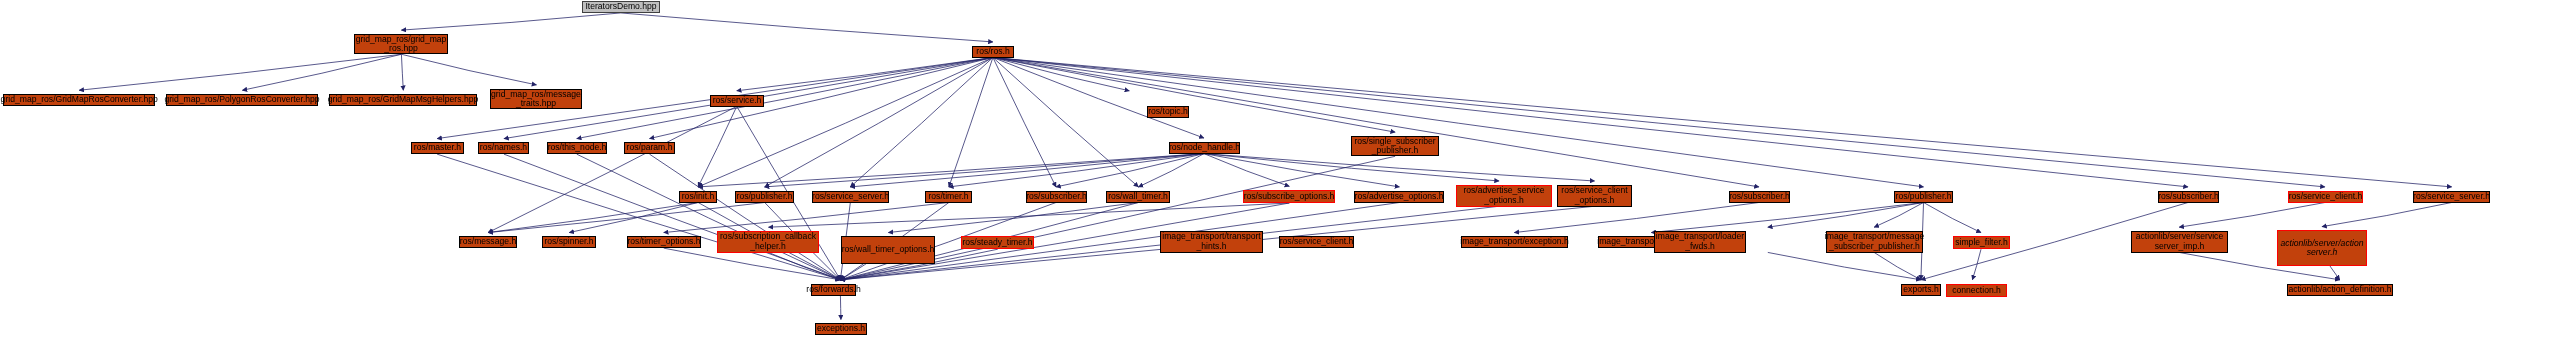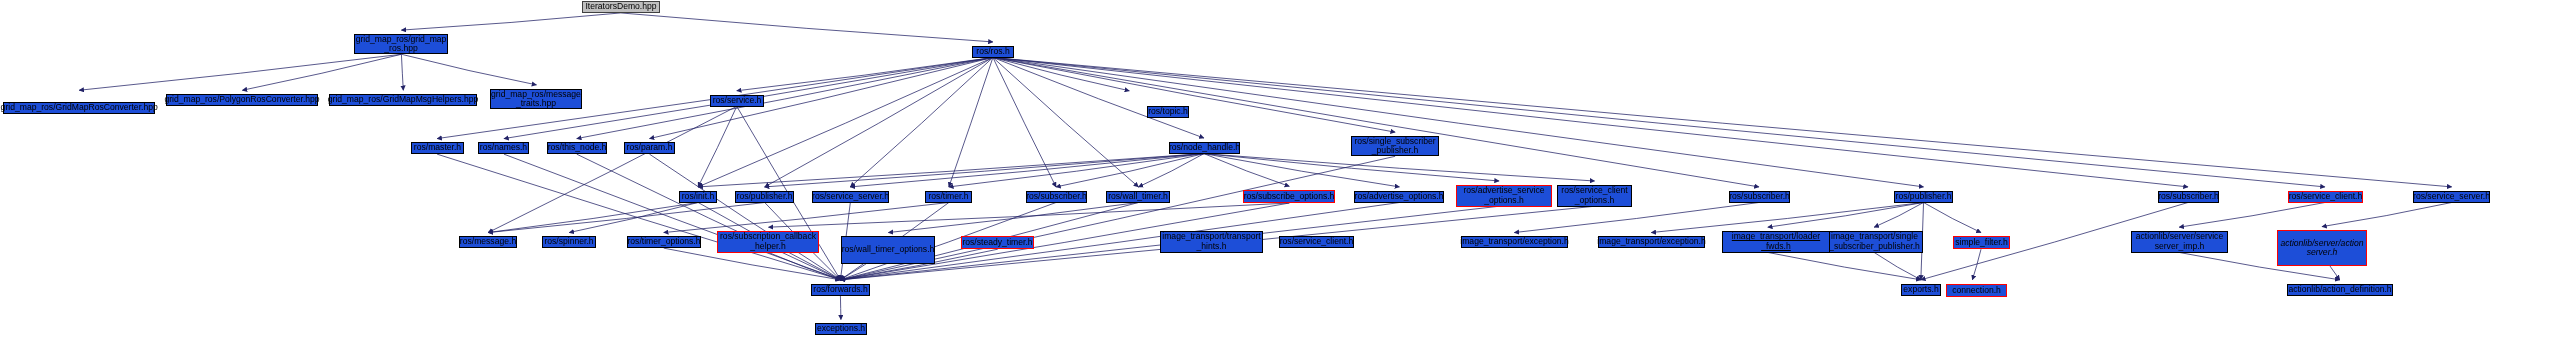--- a/index.html
+++ b/index.html
@@ -23,21 +23,21 @@
     height: 340px;
     pointer-events: none;
   }
   .node {
     position: absolute;
     box-sizing: border-box;
     display: flex;
     align-items: center;
     justify-content: center;
     text-align: center;
-    background: #1d4ed8;
+    background: #c2410c;
     border: 0.5px solid #000000;
     color: #000000;
     font-size: 8.6px;
     line-height: 1.08;
     letter-spacing: 0;
     white-space: pre-line;
     padding: 0 1.6px;
     z-index: 5;
   }
   .node.root {
@@ -137,21 +137,21 @@
         <path d="M 4058 470 Q 4207.5 499 4357 521" fill="none" stroke="#222266" stroke-width="1.4" marker-end="url(#arrow)"></path>
         <path d="M 4324 471 Q 4340.5 499.5 4357 521" fill="none" stroke="#222266" stroke-width="1.4" marker-end="url(#arrow)"></path>
         <path d="M 1565 550 Q 1565.5 576 1566 595" fill="none" stroke="#222266" stroke-width="1.4" marker-end="url(#arrow)"></path>
       </g>
   </svg>
   <div id="node-layer">
       <div class="node root" style="left: 582px; top: 1.1px; width: 78px; height: 11.8px;">IteratorsDemo.hpp</div>
       <div class="node" style="left: 354px; top: 34px; width: 94px; height: 20.4px;">grid_map_ros/grid_map
 _ros.hpp</div>
       <div class="node" style="left: 972px; top: 46px; width: 42px; height: 11.8px;">ros/ros.h</div>
-      <div class="node" style="left: 3.2px; top: 94px; width: 152px; height: 11.8px; margin-top: 8px;">grid_map_ros/GridMapRosConverter.hpp</div>
+      <div class="node" style="left: 3.2px; top: 94px; width: 152px; height: 11.8px;">grid_map_ros/GridMapRosConverter.hpp</div>
       <div class="node" style="left: 166px; top: 94px; width: 152px; height: 11.8px;">grid_map_ros/PolygonRosConverter.hpp</div>
       <div class="node" style="left: 329px; top: 94px; width: 148px; height: 11.8px;">grid_map_ros/GridMapMsgHelpers.hpp</div>
       <div class="node" style="left: 490px; top: 89px; width: 92px; height: 20.4px;">grid_map_ros/message
 _traits.hpp</div>
       <div class="node" style="left: 710px; top: 95px; width: 54px; height: 11.8px;">ros/service.h</div>
       <div class="node" style="left: 1106px; top: 106px; width: 42px; height: 11.8px; margin-left: 41px;">ros/topic.h</div>
       <div class="node" style="left: 1169px; top: 142px; width: 71px; height: 11.8px;">ros/node_handle.h</div>
       <div class="node" style="left: 1351px; top: 136px; width: 88px; height: 20.4px;">ros/single_subscriber
 _publisher.h</div>
       <div class="node" style="left: 411px; top: 142px; width: 53px; height: 11.8px;">ros/master.h</div>
@@ -180,29 +180,29 @@
       <div class="node" style="left: 627px; top: 236px; width: 74px; height: 11.8px;">ros/timer_options.h</div>
       <div class="node red" style="left: 717px; top: 231px; width: 102px; height: 21.5px;">ros/subscription_callback
 _helper.h</div>
       <div class="node" style="left: 841px; top: 236px; width: 94px; height: 28px;">ros/wall_timer_options.h</div>
       <div class="node red" style="left: 961px; top: 236px; width: 73px; height: 13px;">ros/steady_timer.h</div>
       <div class="node" style="left: 1160px; top: 231px; width: 103px; height: 21.5px;">image_transport/transport
 _hints.h</div>
       <div class="node" style="left: 1279px; top: 236px; width: 75px; height: 11.8px;">ros/service_client.h</div>
       <div class="node" style="left: 1461px; top: 236px; width: 107px; height: 11.8px;">image_transport/exception.h</div>
       <div class="node" style="left: 1598px; top: 236px; width: 107px; height: 11.8px;">image_transport/exception.h</div>
-      <div class="node" style="left: 1826px; top: 231px; width: 97px; height: 21.5px;">image_transport/single
+      <div class="node" style="left: 1826px; top: 231px; width: 97px; height: 21.5px;">image_transport/message
 _subscriber_publisher.h</div>
-      <div class="node" style="left: 1722px; top: 231px; width: 108px; height: 21.5px; text-decoration: underline;">image_transport/loader
+      <div class="node" style="left: 1654px; top: 231px; width: 92px; height: 21.5px;">image_transport/loader
 _fwds.h</div>
       <div class="node red" style="left: 1953px; top: 236px; width: 57px; height: 13px;">simple_filter.h</div>
       <div class="node" style="left: 2131px; top: 231px; width: 97px; height: 21.5px;">actionlib/server/service
 server_imp.h</div>
       <div class="node red" style="left: 2277px; top: 230px; width: 90px; height: 36px; font-style: italic;">actionlib/server/action
 server.h</div>
-      <div class="node" style="left: 811px; top: 284px; width: 59px; height: 11.8px;">ros/forwards.h</div>
+      <div class="node" style="left: 811px; top: 284px; width: 45px; height: 11.8px;">ros/forwards.h</div>
       <div class="node" style="left: 1901px; top: 284px; width: 40px; height: 11.8px;">exports.h</div>
       <div class="node red" style="left: 1946px; top: 284px; width: 61px; height: 13px;">connection.h</div>
       <div class="node" style="left: 2287px; top: 284px; width: 106px; height: 11.8px;">actionlib/action_definition.h</div>
       <div class="node" style="left: 815px; top: 323px; width: 52px; height: 11.8px;">exceptions.h</div>
     </div>
 </div>
 
 
 </body></html>

